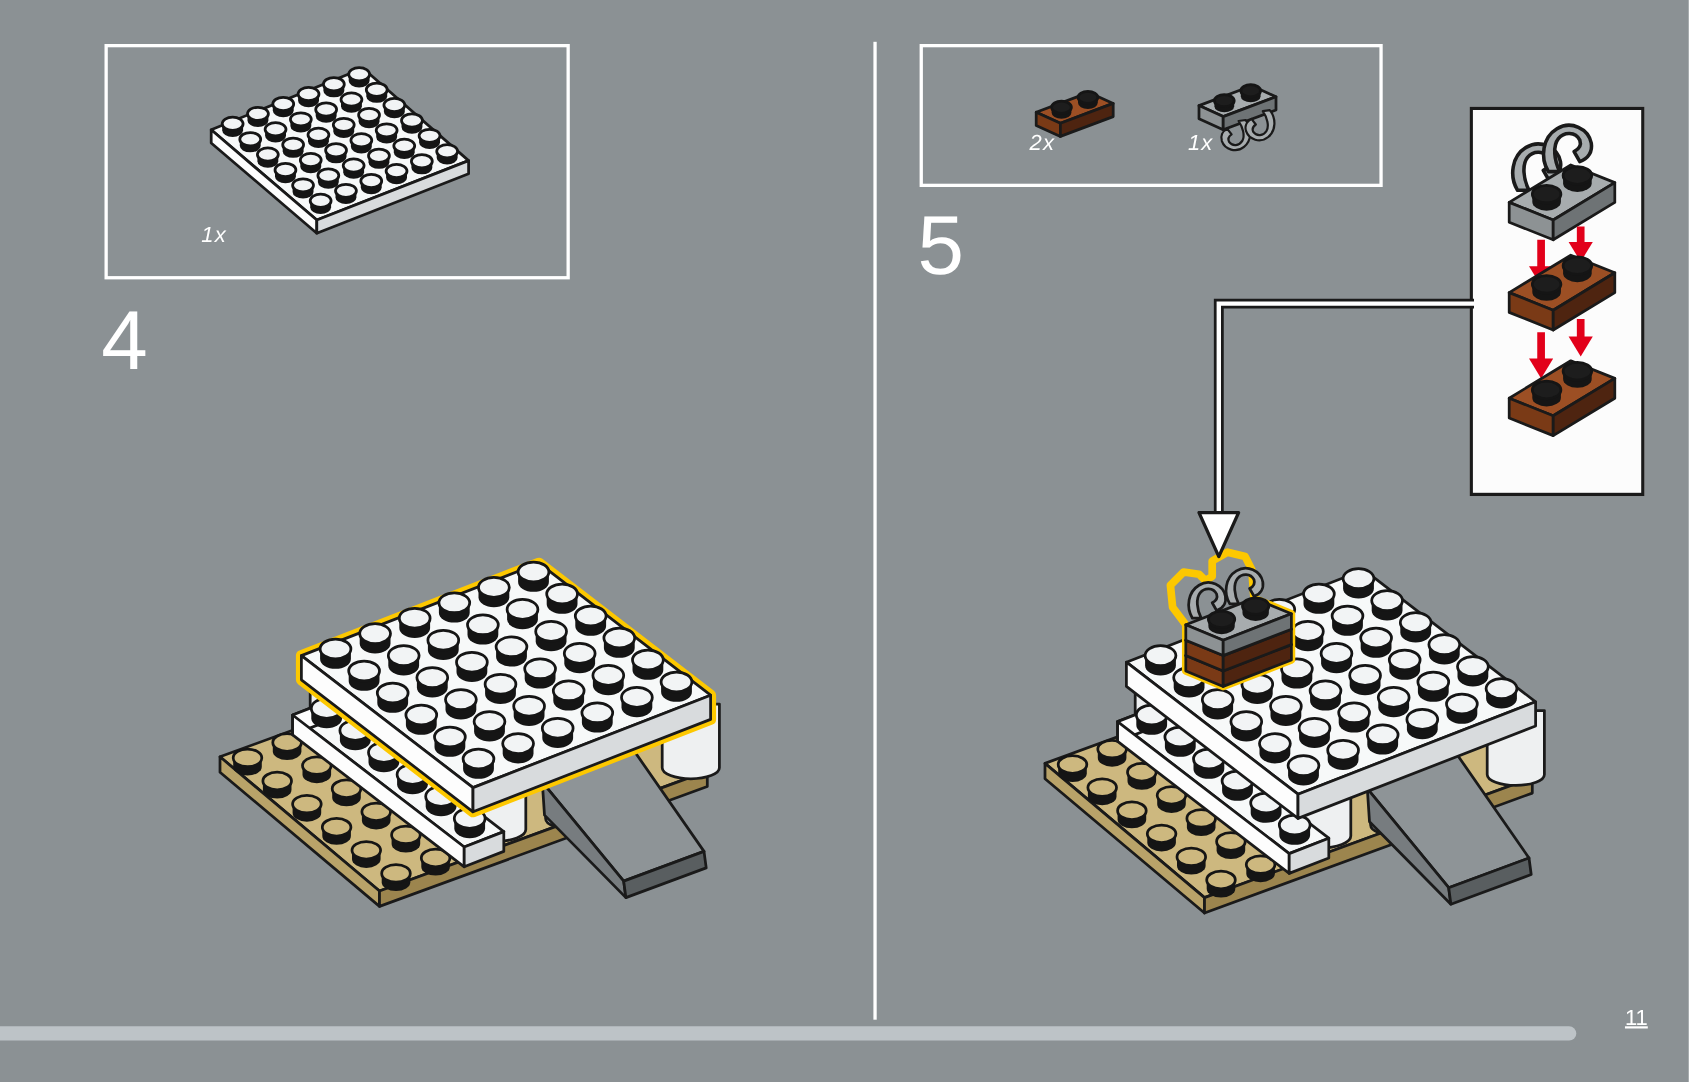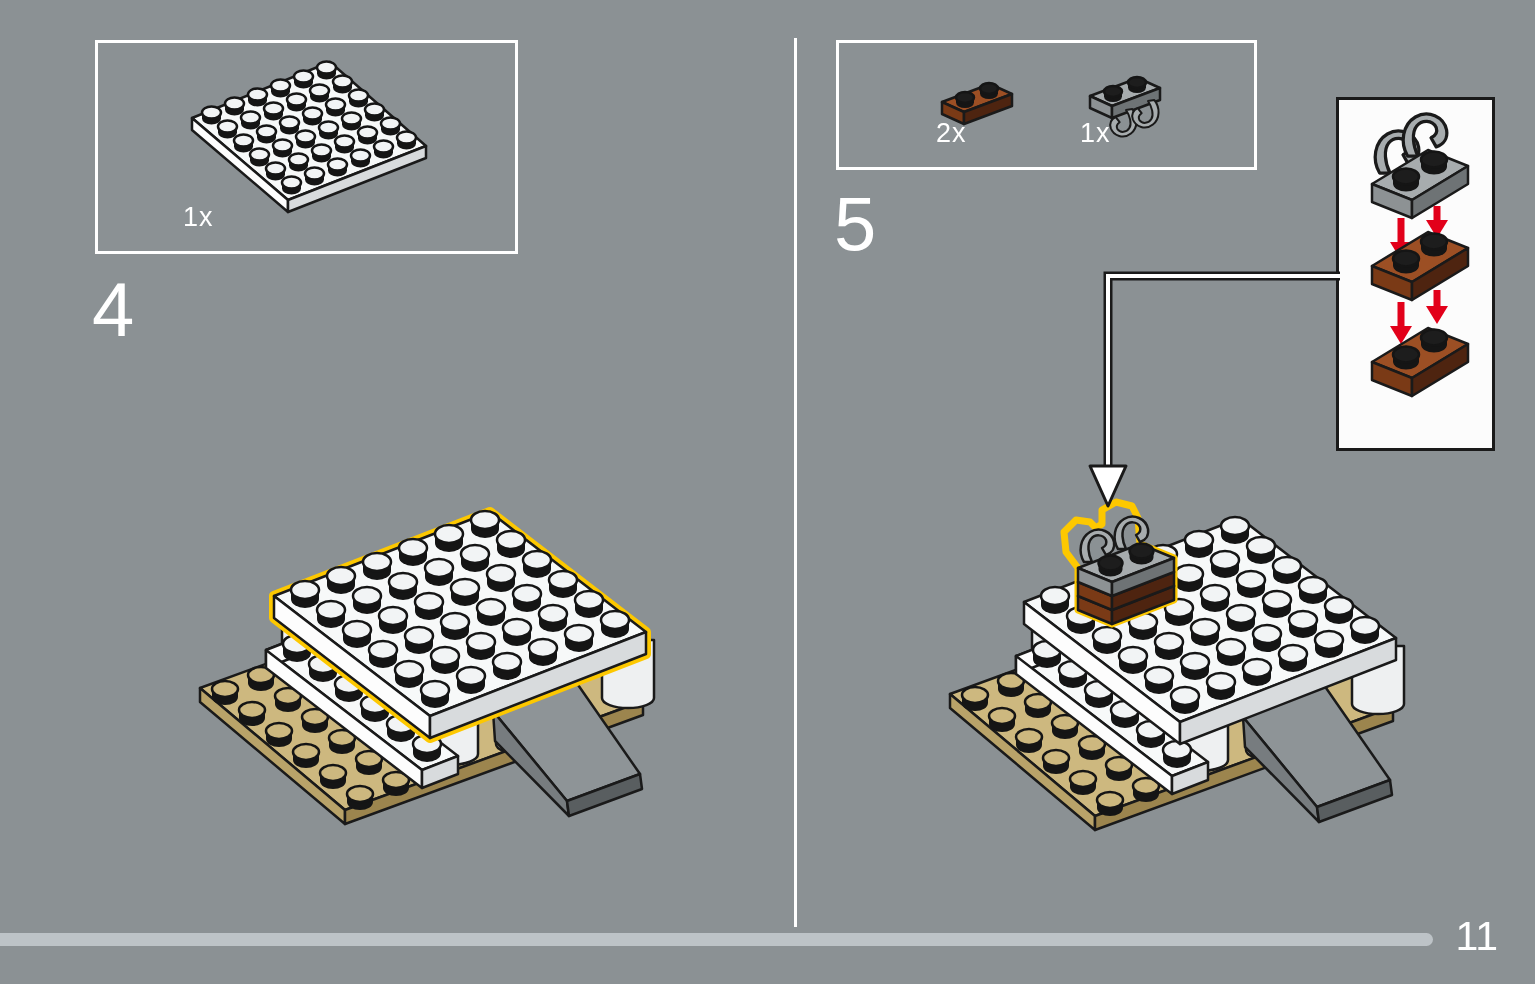--- a/index.html
+++ b/index.html
@@ -12,22 +12,22 @@
   .box5{left:836px;top:40px;width:421px;height:130px;}
   .callout{
     position:absolute;left:1336px;top:97px;width:159px;height:354px;
     background:var(--callout_bg);border:3px solid var(--line);box-sizing:border-box;
   }
   .divider{position:absolute;left:794px;top:38px;width:3px;height:889px;background:var(--panel_border);}
   .progress{position:absolute;left:0;top:933px;width:1433px;height:13px;background:var(--progress);border-radius:0 7px 7px 0;}
   #art{position:absolute;left:0;top:0;pointer-events:none;}
   .lbl{position:absolute;color:var(--text);}
   .step-num{font-size:76px;font-weight:300;line-height:1;}
-  .count{font-size:27px;font-weight:500;letter-spacing:1px;line-height:1;}
-  .page-num{font-size:41px;font-weight:400;width:44px;text-align:right;line-height:1;}
+  .count{font-size:20px;font-weight:500;letter-spacing:1px;line-height:1;font-style:italic;}
+  .page-num{font-size:20px;font-weight:400;width:44px;text-align:right;line-height:1;text-decoration:underline;}
   .ln{stroke:var(--line);stroke-width:2.5;stroke-linejoin:round;stroke-linecap:round;}
   .hl{fill:#f4f6f6;stroke:var(--highlight);stroke-width:10;stroke-linejoin:round;}
   .hull{fill:none;stroke:var(--highlight);stroke-width:7;stroke-linejoin:round;}
   .conn-b{fill:none;stroke:var(--line);stroke-width:9;}
   .conn-w{fill:none;stroke:#ffffff;stroke-width:4;}
   .redshaft{stroke:var(--arrow_red);stroke-width:7;fill:none;}
   .redhead{fill:var(--arrow_red);stroke:none;}
 </style>
 </head>
 <body>

